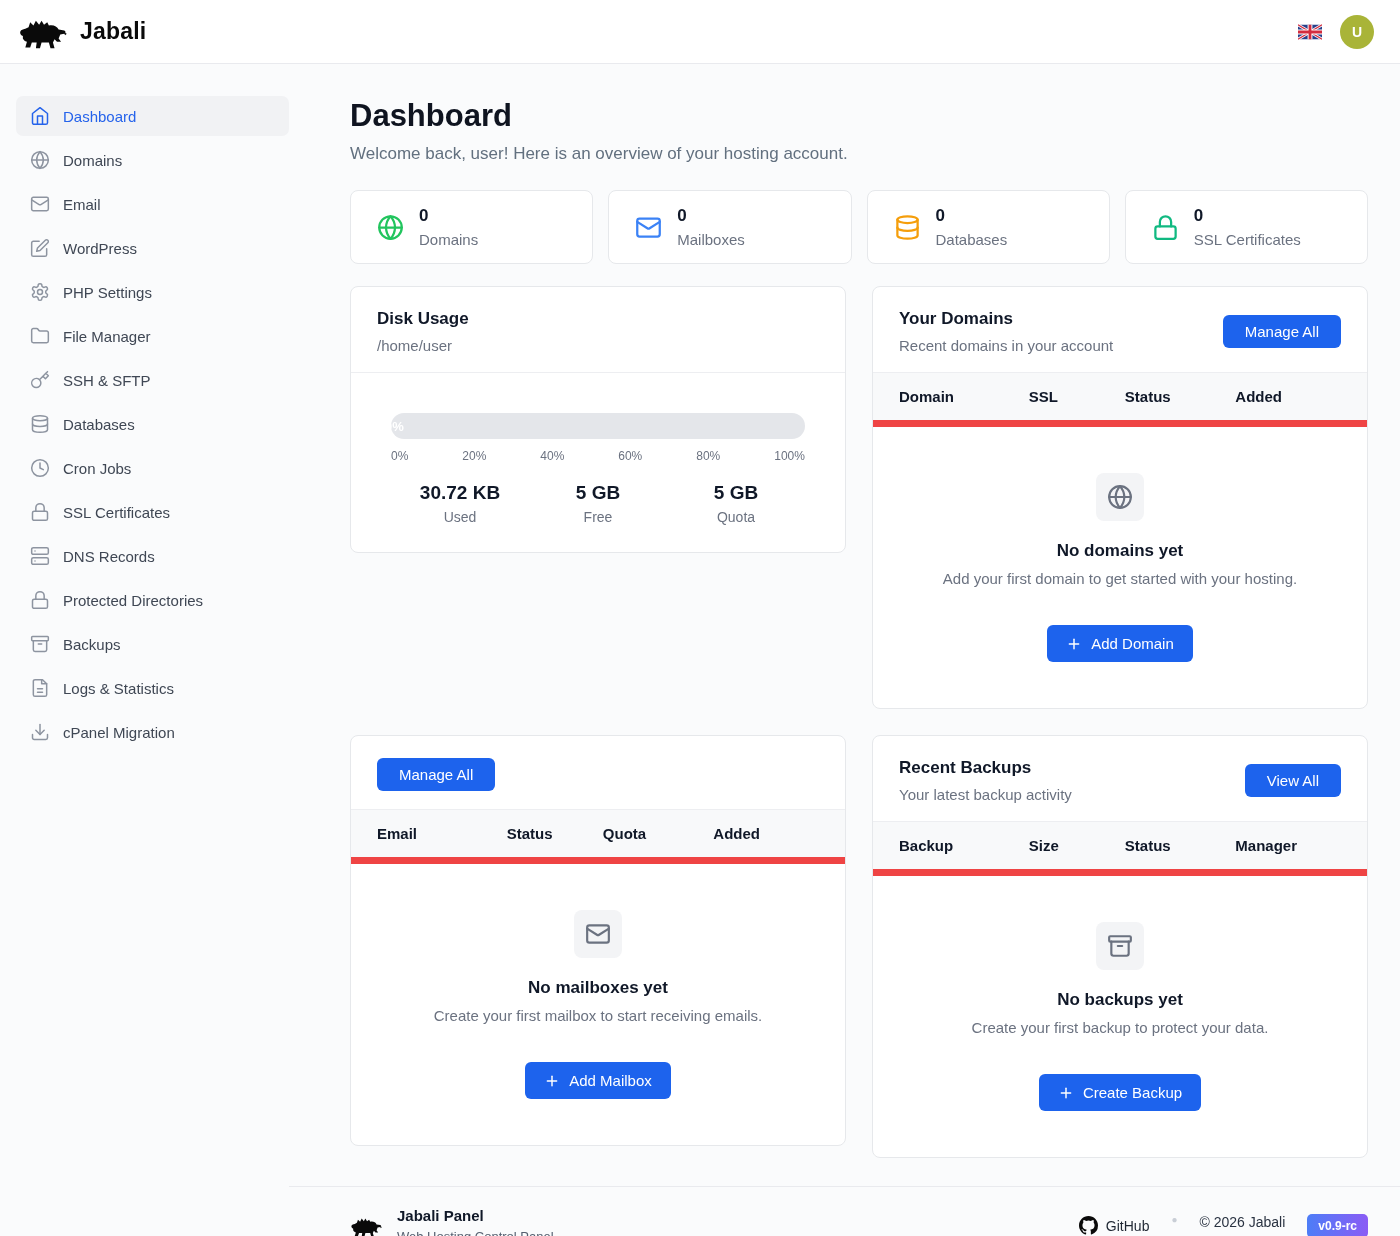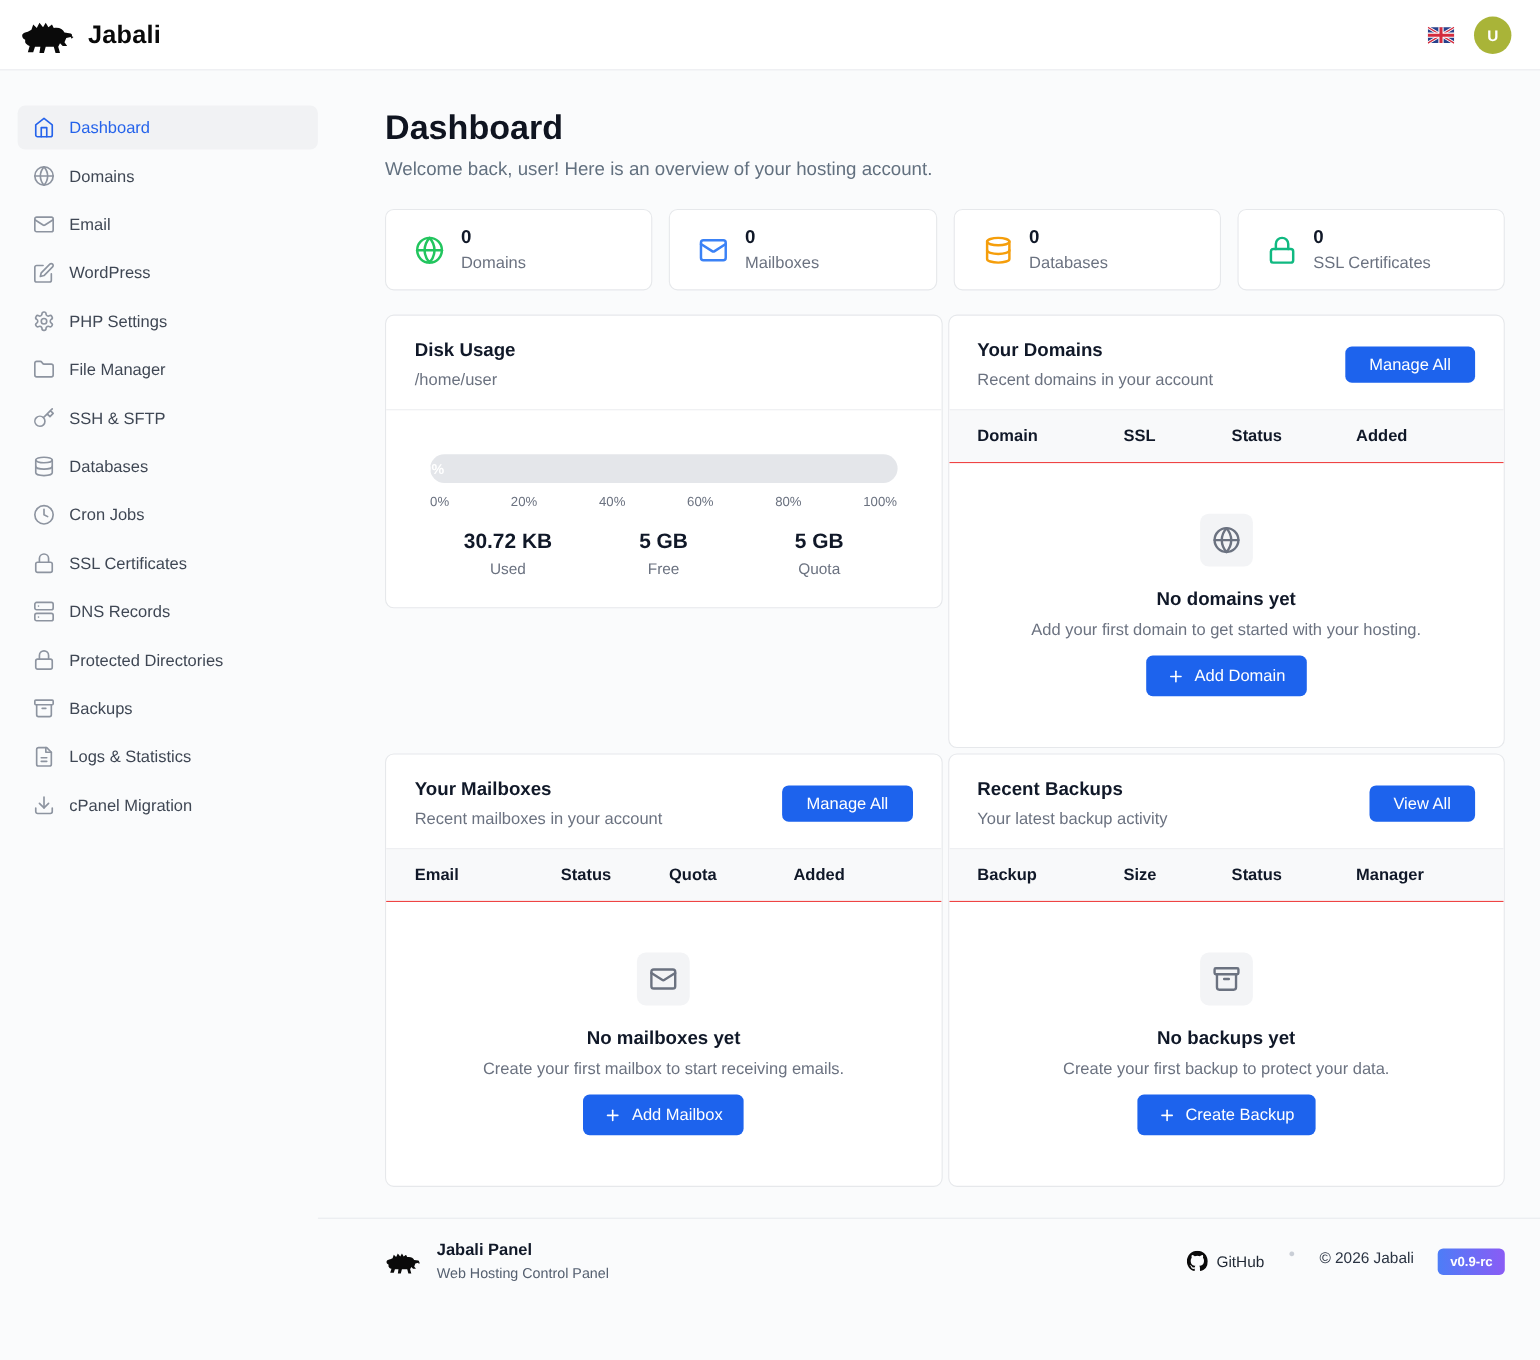--- a/index.html
+++ b/index.html
@@ -44,21 +44,21 @@
   
   .stats-row { display:grid; grid-template-columns:repeat(4,1fr); gap:15px; margin-top:26px; }
   .stat-card {
     background:#fff; border:1px solid #e6e8eb; border-radius:8px;
     height:74px; display:flex; align-items:center; gap:15px; padding:0 18px 0 26px;
   }
   .stat-icon { display:flex; }
   .stat-value { font-size:17px; font-weight:bold; color:#101828; }
   .stat-label { font-size:15px; color:#6b7280; margin-top:5px; }
   
-  .grid2 { display:grid; grid-template-columns:1fr 1fr; gap:5px; margin-top:22px; align-items:start; }
+  .grid2 { display:grid; grid-template-columns:1fr 1fr; gap:26px; margin-top:22px; align-items:start; }
   .card { background:#fff; border:1px solid #e6e8eb; border-radius:8px; overflow:hidden; }
   .card-head {
     padding:22px 26px 18px; display:flex; align-items:center; justify-content:space-between;
   }
   .card-title { font-size:17px; font-weight:bold; color:#101828; }
   .card-sub { font-size:15px; color:#6b7280; margin-top:8px; }
   .btn {
     background:#1d63ed; color:#fff; border:none; border-radius:6px;
     font-family:inherit; font-size:15px; cursor:pointer;
   }
@@ -73,32 +73,32 @@
   .track-label {
     position:absolute; left:-6px; top:50%; transform:translateY(-50%);
     color:#fff; font-size:13px; font-weight:bold;
   }
   .scale { display:flex; justify-content:space-between; margin-top:10px; font-size:12px; color:#6b7280; }
   .disk-stats { display:grid; grid-template-columns:repeat(3,1fr); margin-top:19px; text-align:center; }
   .dstat-v { font-size:19px; font-weight:bold; color:#101828; }
   .dstat-l { font-size:14px; color:#6b7280; margin-top:5px; }
   
   .thead {
-    background:#f8f9fa; border-top:1px solid #edeef1; border-bottom:1px solid #ef4444;
+    background:#f8f9fa; border-top:1px solid #edeef1; border-bottom:7px solid #ef4444;
     display:grid; grid-template-columns:1.35fr 1fr 1.15fr 1.1fr;
     padding:15px 26px; font-size:15px; font-weight:bold; color:#101828;
   }
   .empty { text-align:center; padding:46px 24px 46px; }
   .empty-tile {
     width:48px; height:48px; border-radius:8px; background:#f3f4f6;
     display:inline-flex; align-items:center; justify-content:center; color:#6b7280;
   }
   .empty-title { font-size:17px; font-weight:bold; color:#101828; margin-top:20px; }
   .empty-msg { font-size:15px; color:#6b7280; margin-top:9px; }
-  .empty .btn-lg { margin-top:15px; }
+  .empty .btn-lg { margin-top:38px; }
   
   .footer {
     margin:28px -32px 0 -61px; border-top:1px solid #e9eaee;
     padding:20px 32px 34px 61px;
     display:flex; align-items:center; justify-content:space-between;
   }
   .f-left { display:flex; align-items:center; gap:13px; }
   .f-logo { width:34px; height:24px; color:#0a0a0a; }
   .f-brand { font-size:15px; font-weight:bold; color:#101828; }
   .f-tag { font-size:13px; color:#556070; margin-top:5px; }
@@ -400,24 +400,20 @@
                 <svg width="16" height="16" viewBox="0 0 24 24" fill="none" stroke="currentColor" stroke-width="2.2" stroke-linecap="round" stroke-linejoin="round">
                   <path d="M12 5v14"></path>
                   <path d="M5 12h14"></path>
                 </svg>
                 <span>Add Domain</span>
               </button></div></div>
         </section>
 
       <section class="card">
           <div class="card-head">
-            <div>
-              <div class="card-title">Your Mailboxes</div>
-              <div class="card-sub">Recent mailboxes in your account</div>
-            </div>
             <button class="btn btn-sm">Manage All</button>
           </div>
           <div class="thead">
             <span class="th">Email</span>
             <span class="th">Status</span>
             <span class="th">Quota</span>
             <span class="th">Added</span>
           </div>
           <div class="empty"><span class="empty-tile">
               <svg width="26" height="26" viewBox="0 0 24 24" fill="none" stroke="currentColor" stroke-width="2" stroke-linecap="round" stroke-linejoin="round">

